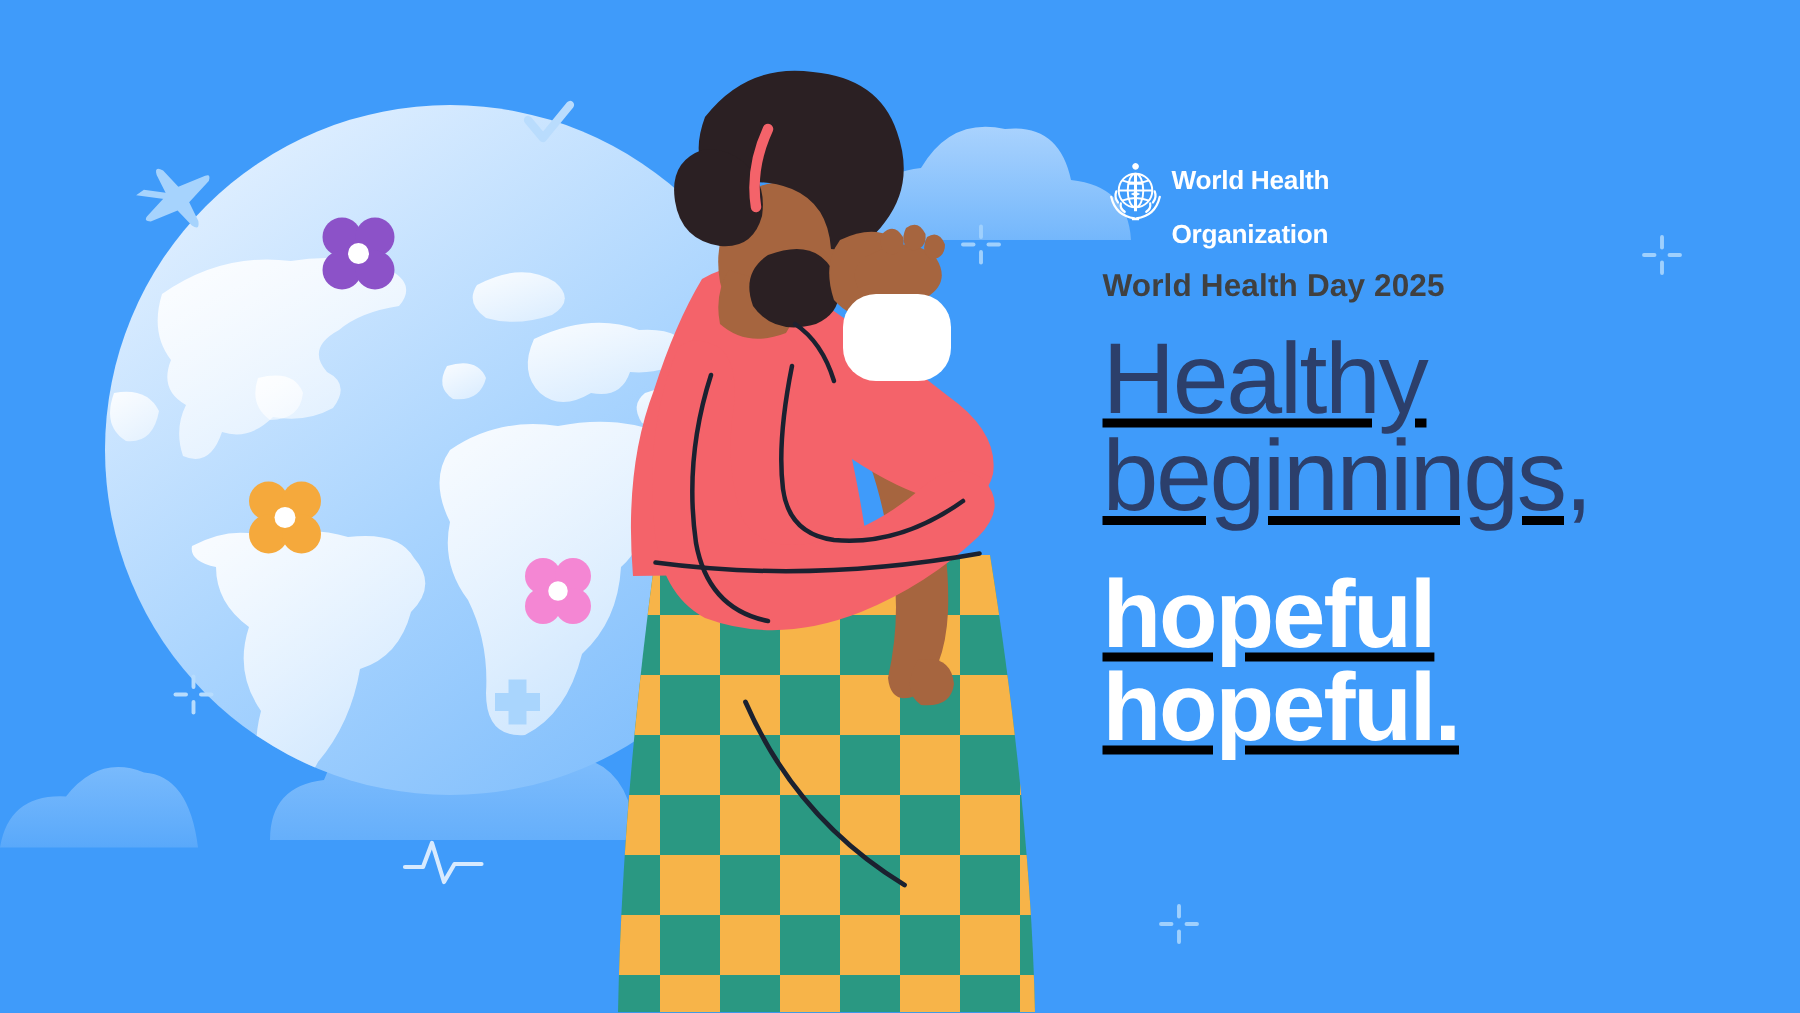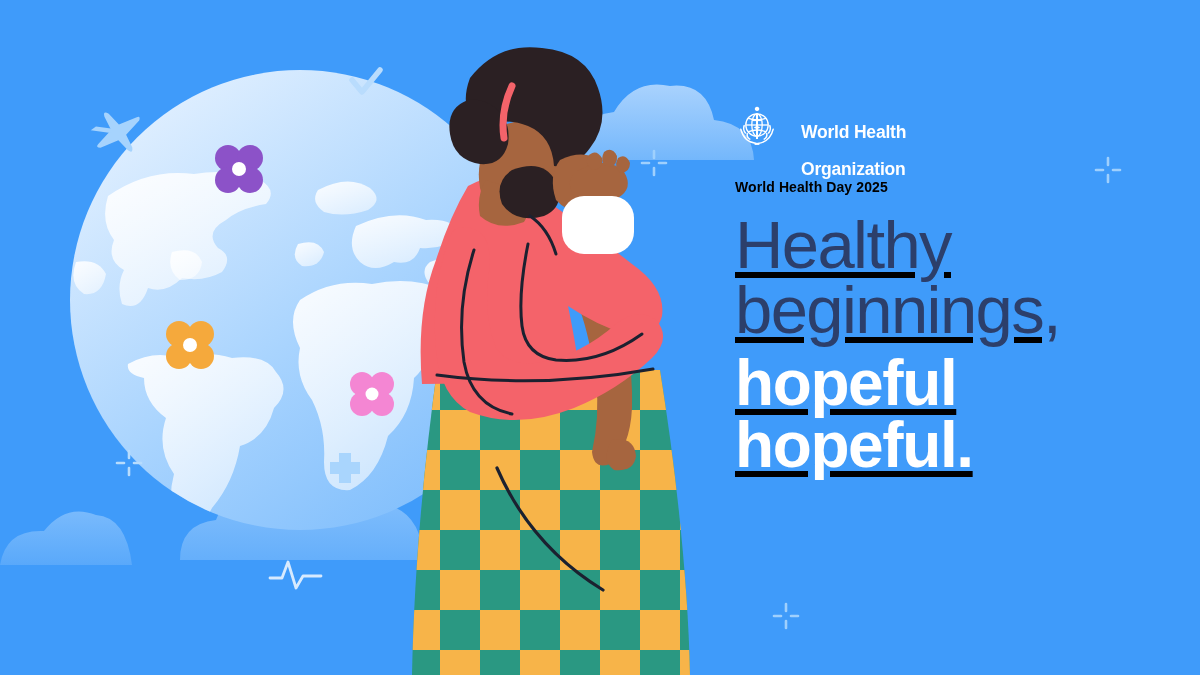--- a/index.html
+++ b/index.html
@@ -22,36 +22,36 @@
     height: 675px;
   }
   .textblock {
     position: absolute;
     left: 735px;
     top: 105px;
     width: 450px;
   }
   .who-logo-row {
     display: flex;
-    align-items: flex-start;
-    gap: 22px;
+    align-items: center;
+    gap: 2px;
     height: 48px;
   }
   .who-wordmark {
     color: #ffffff;
     font-size: 17.5px;
     font-weight: bold;
     line-height: 1.05;
     letter-spacing: -0.2px;
     white-space: pre-line;
   }
   .day-label {
     margin-top: 26px;
-    color: #000000;
-    font-size: 14px;
+    color: #404040;
+    font-size: 21px;
     font-weight: bold;
     letter-spacing: 0.1px;
   }
   .headline {
     margin-top: 17px;
     line-height: 0.97;
     text-decoration: underline;
   }
   .headline .l1, .headline .l2 {
     display: block;
@@ -60,21 +60,21 @@
     font-weight: normal;
     letter-spacing: -1.6px;
   }
   .headline .l3, .headline .l4 {
     display: block;
     color: #ffffff;
     font-size: 64px;
     font-weight: bold;
     letter-spacing: -1.4px;
   }
-  .headline .l3 { margin-top: 10px; }
+  .headline .l3 { margin-top: 28px; }
 </style>
 </head>
 <body>
 
 <div id="poster">
 
   <svg class="layer" viewBox="0 0 1200 675">
     <defs>
       <linearGradient id="gGlobe" x1="0.15" y1="0" x2="0.85" y2="1">
         <stop offset="0" stop-color="#e6f2ff"></stop>

